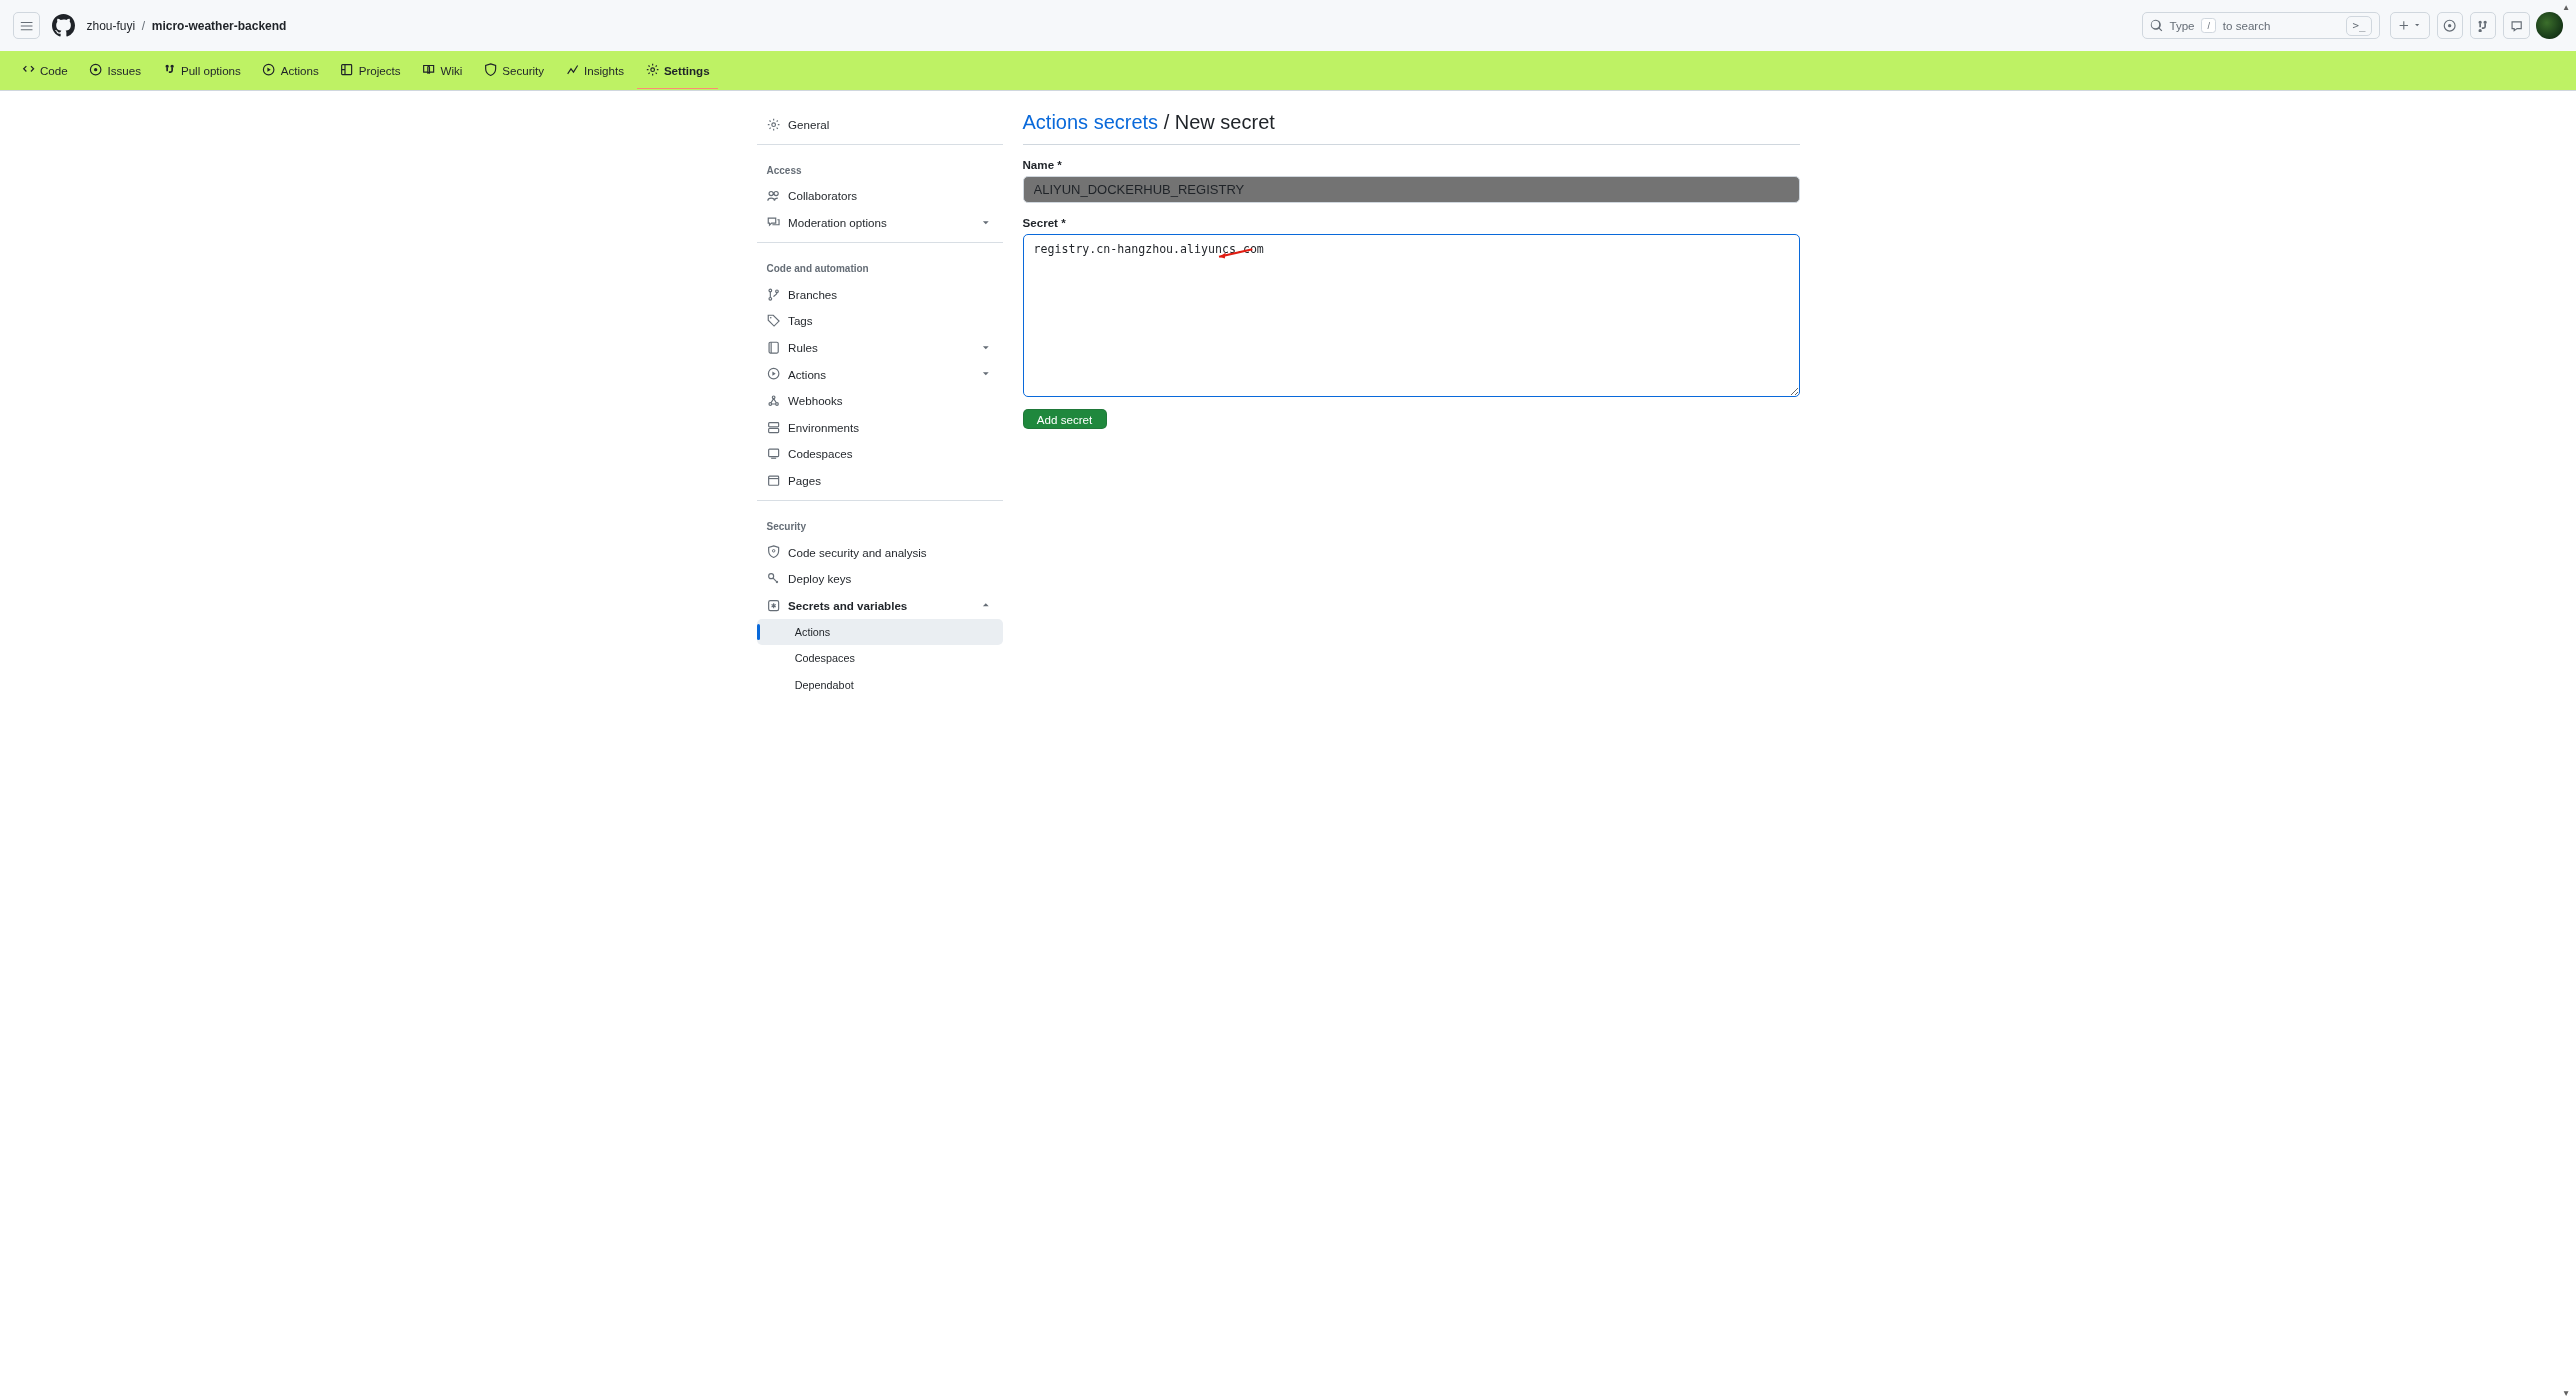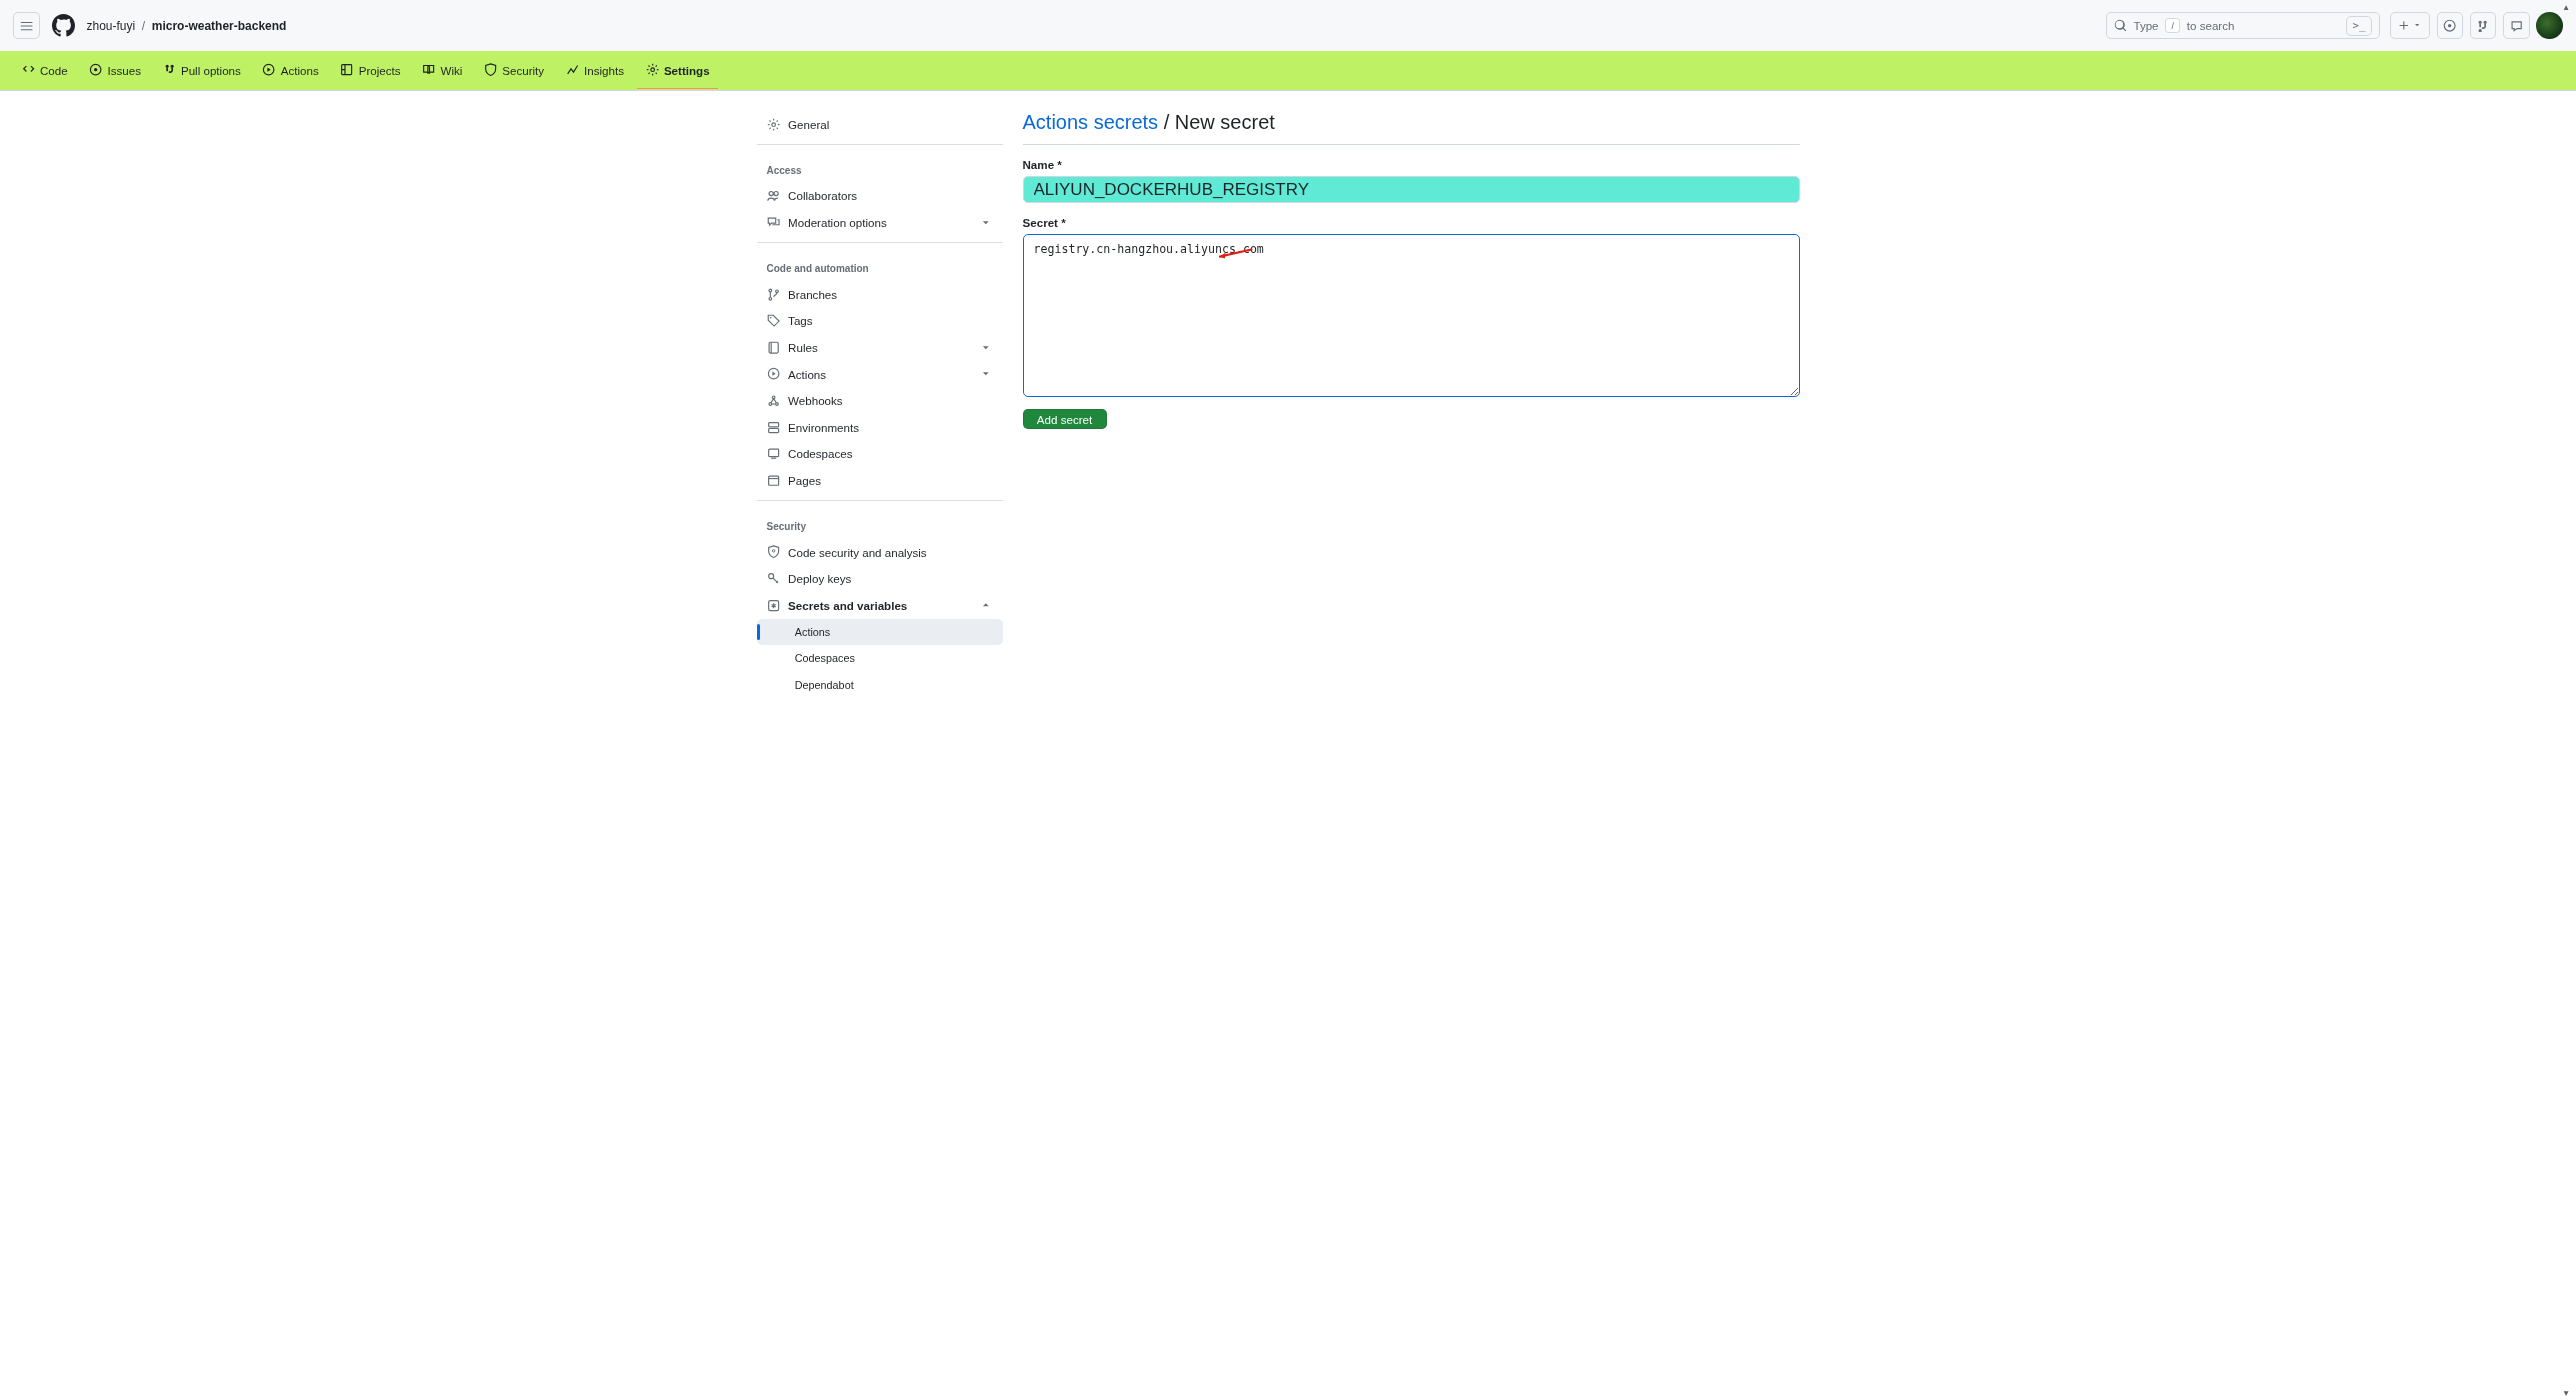--- a/index.html
+++ b/index.html
@@ -33,21 +33,21 @@
   .breadcrumb { display:flex; align-items:center; gap: 6.6px; color: #656d76; font-size: 12px; text-align: center; }
   .breadcrumb a { color: #1f2328; text-decoration:none; }
   .breadcrumb .sep { color: #656d76; }
   .breadcrumb .repo { font-weight: 600; }
   .spacer { flex: 1 1 auto; }
   .search {
     display:flex; align-items:center; gap:6.6px;
     border:0.8px solid #d0d7de; border-radius:5px;
     padding: 3.3px 6.6px;
     height: 26.6px;
-    width: 274px;
+    width: 238px;
     background: #f6f8fa;
     color: #656d76;
   }
   .kbd {
     display:inline-flex; align-items:center; justify-content:center;
     border:0.8px solid #d0d7de; border-radius:3.3px;
     height:15px; min-width: 15px; padding:0 3.3px;
     font-size: 9px; background:#fff;
   }
   .search .trail {
@@ -111,21 +111,21 @@
   }
   
   .sub-item .icon16 { width:0; height:0; }
   .icon16 { width:13.3px; height:13.3px; display:inline-flex; align-items:center; justify-content:center; }
   
   h1.page-title { font-size: 20px; font-weight:400; margin-bottom: 13.3px; border-bottom: 0.8px solid #d0d7de; padding-bottom: 10px; }
   h1.page-title a { color:#0969da; text-decoration:none; }
   .lbl { font-weight:600; font-size:11.6px; margin: 13.3px 0 5px 0; display:block; }
   input[type="text"].tf {
     width:100%; border:0.8px solid #d0d7de; border-radius:5px;
-    padding: 5px 10px; font-size:17px; height:26.6px; background:#5eead4;
+    padding: 5px 10px; font-size:13px; height:26.6px; background:#737373;
     color:#1f2328;
   }
   textarea.tf {
     width:100%; border:1.7px solid #0969da; border-radius:5px;
     padding: 6.6px 10px; font-size:11.6px; background:#fff;
     color:#1f2328; resize: both; min-height: 163px;
     outline: none;
     box-shadow: none;
   }
   .btn-primary {

